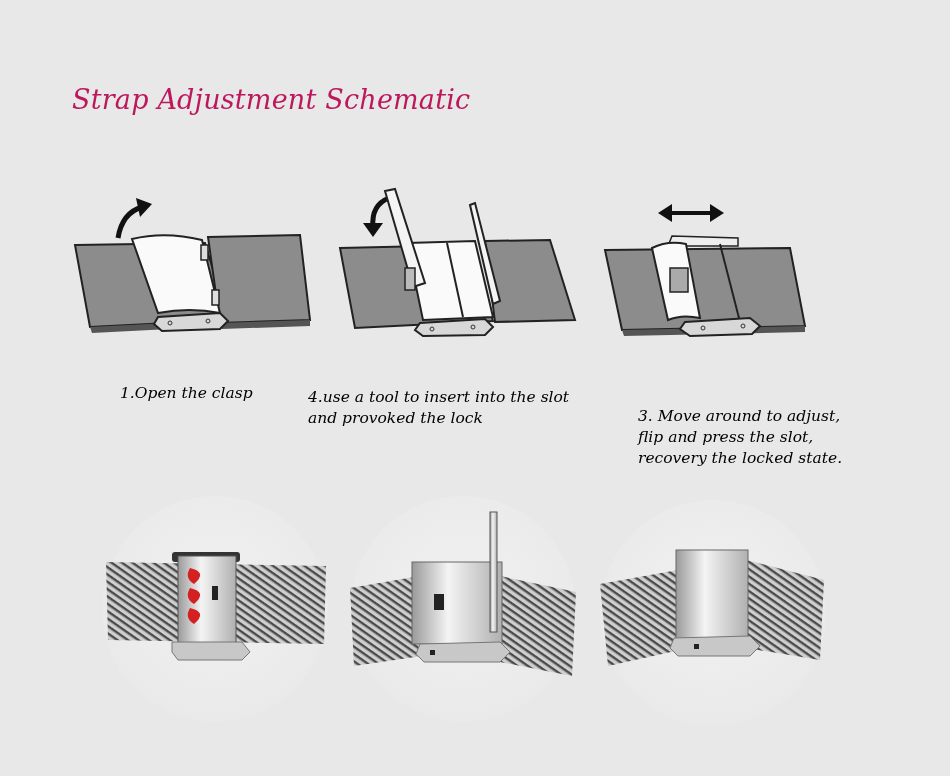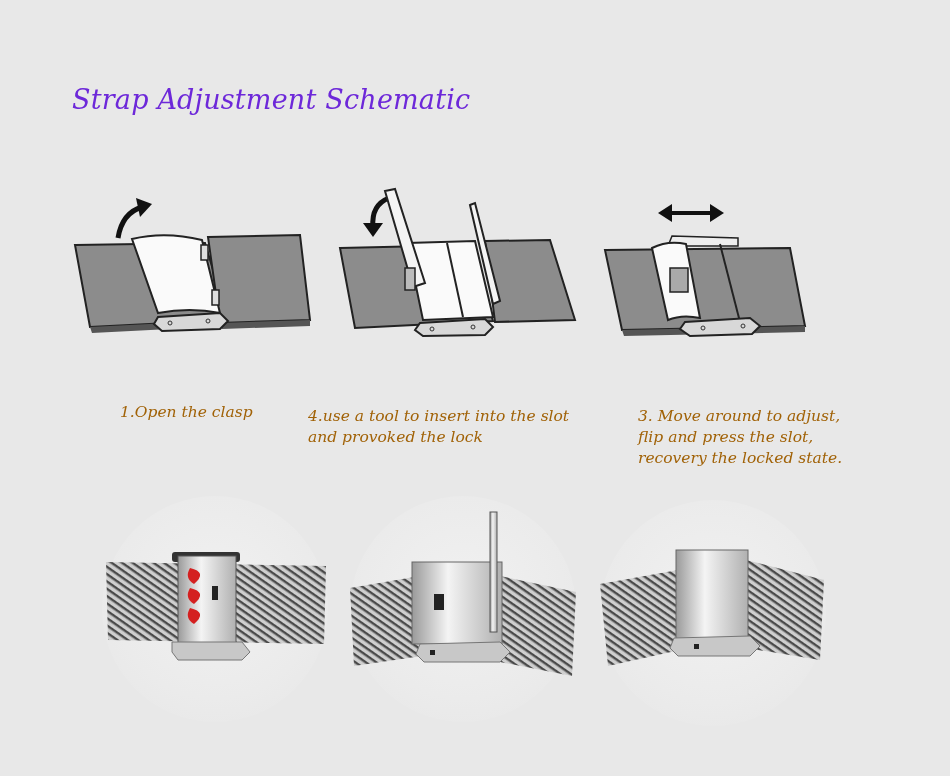--- a/index.html
+++ b/index.html
@@ -4,27 +4,27 @@
 <style>
   html, body { margin:0; padding:0; }
   body {
     width:950px; height:776px; overflow:hidden;
     background:#e8e8e8;
     position:relative;
     font-family:"DejaVu Serif", serif;
   }
   .title {
     position:absolute; left:72px; top:84px;
-    font-size:27px; font-style:italic; color:#6d28d9;
+    font-size:27px; font-style:italic; color:#be185d;
     letter-spacing:0.2px;
   }
   .diagram { position:absolute; }
   .caption {
-    position:absolute; font-style:italic; font-size:15.5px; color:#a16207;
-    line-height:21px; white-space:pre;margin-top:19px;
+    position:absolute; font-style:italic; font-size:15.5px; color:#000000;
+    line-height:21px; white-space:pre;
   }
   .photo {
     position:absolute; width:226px; height:226px; border-radius:50%;
     background:radial-gradient(circle at 50% 45%, #f1f1f1 0%, #ebebeb 60%, #e6e6e6 100%);
   }
   .photo svg { position:absolute; left:0; top:0; }
 </style>
 </head>
 <body>
 
@@ -82,21 +82,21 @@
   <rect x="70" y="70" width="18" height="24" fill="#aaa" stroke="#222" stroke-width="1.5"></rect>
   <line x1="120" y1="46" x2="140" y2="124" stroke="#222" stroke-width="2"></line>
   <polygon points="85,124 150,120 160,128 152,136 90,138 80,131" fill="#d8d8d8" stroke="#222" stroke-width="2"></polygon>
   <circle cx="103" cy="130" r="2" fill="none" stroke="#333"></circle>
   <circle cx="143" cy="128" r="2" fill="none" stroke="#333"></circle>
 </svg>
 
 <div class="caption" style="left:120px;top:383px">1.Open the clasp</div>
 <div class="caption" style="left:308px;top:387px">4.use a tool to insert into the slot
 and provoked the lock</div>
-<div class="caption" style="left:638px;top:387px">3. Move around to adjust,
+<div class="caption" style="left:638px;top:406px">3. Move around to adjust,
 flip and press the slot,
 recovery the locked state.</div>
 
 <defs></defs>
 <svg width="0" height="0" style="position:absolute">
   <defs>
     <pattern id="mesh" width="6" height="6" patternUnits="userSpaceOnUse" patternTransform="rotate(35)">
       <rect width="6" height="6" fill="#cfcfcf"></rect>
       <rect width="6" height="2.4" fill="#4a4a4a"></rect>
     </pattern>

